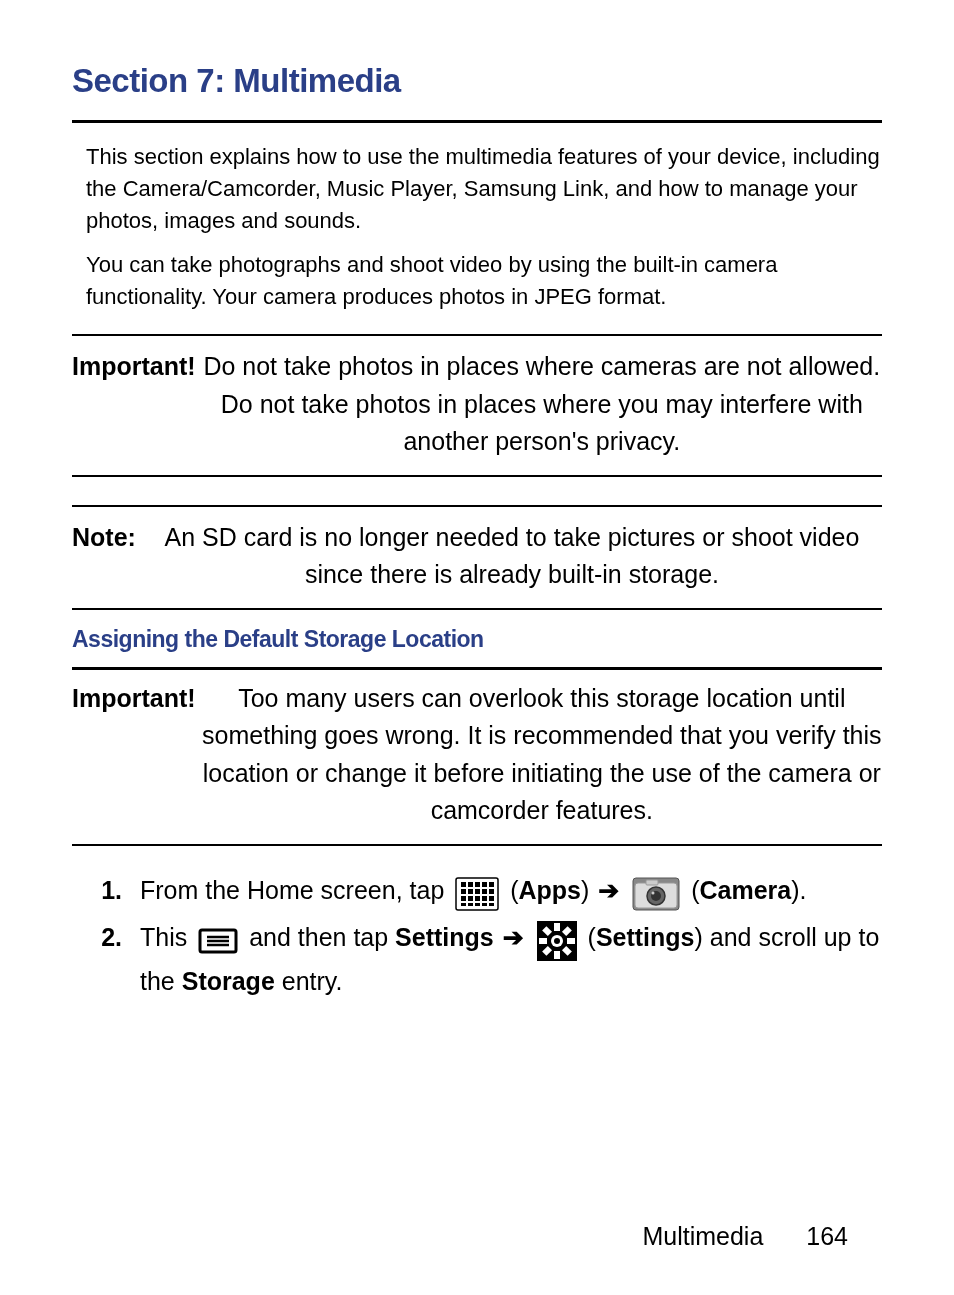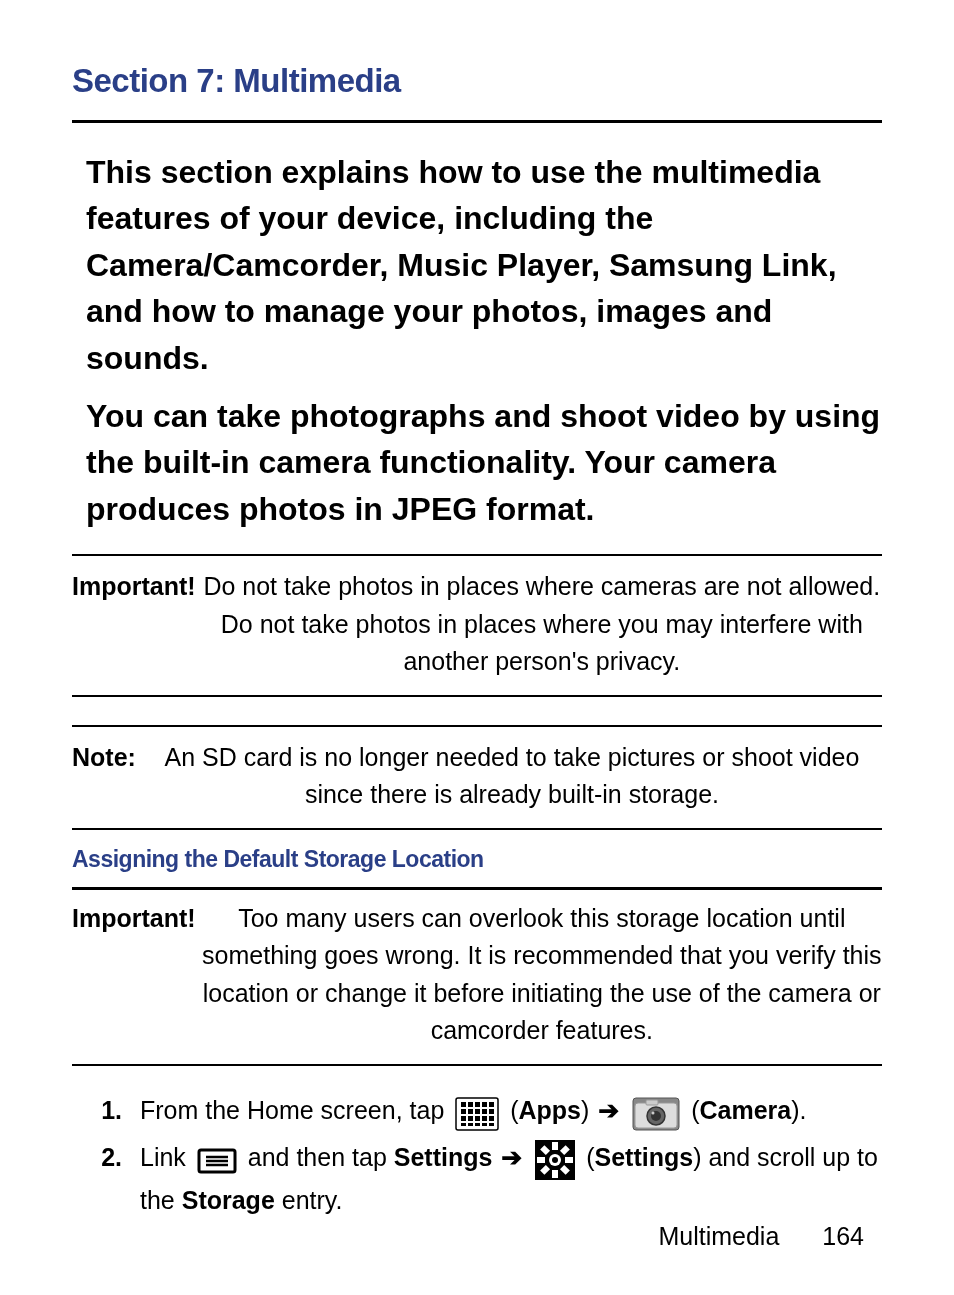--- a/index.html
+++ b/index.html
@@ -20,25 +20,24 @@
       letter-spacing: -0.5px;
       margin-bottom: 20px;
       font-stretch: condensed;
     }
     .hr-thick {
       border: none;
       border-top: 3px solid #000;
       margin: 0;
     }
     .body-para {
-      font-size: 32px;
+      font-size: 22px;
       line-height: 1.45;
-      margin: 26px 0 0 14px;
+      margin: 18px 0 0 14px;
       color: #000;
-      font-weight: bold;
     }
     .body-para + .body-para {
       margin-top: 12px;
     }
     .callout {
       border-top: 2px solid #000;
       border-bottom: 2px solid #000;
       margin-top: 22px;
       padding: 12px 0 14px 0;
       text-align: center;
@@ -123,21 +122,21 @@
     .gear-icon svg {
       vertical-align: middle;
     }
     .arrow {
       font-weight: bold;
       margin: 0 2px;
     }
     .footer {
       position: absolute;
       bottom: 44px;
-      right: 90px;
+      right: 106px;
       font-size: 25px;
     }
     .footer-label { margin-right: 36px; }
   </style>
 </head>
 <body>
 
 <h1 class="section-title">Section 7: Multimedia</h1>
 <hr class="hr-thick">
 
@@ -214,21 +213,21 @@
           <circle cx="24" cy="19" r="5" fill="#333"></circle>
           <circle cx="21" cy="16" r="1.5" fill="#ccc"></circle>
         </svg>
       </span>
       (<span class="bold">Camera</span>).
     </span>
   </li>
   <li>
     <span class="num">2.</span>
     <span class="txt">
-      <span>Link </span>
+      <span>This </span>
       <span class="inline-icon menu-icon">
         <svg width="40" height="26" viewBox="0 0 40 26">
           <rect x="2" y="2" width="36" height="22" rx="2" fill="none" stroke="#000" stroke-width="3"></rect>
           <line x1="9" y1="9" x2="31" y2="9" stroke="#000" stroke-width="2.5"></line>
           <line x1="9" y1="13" x2="31" y2="13" stroke="#000" stroke-width="2.5"></line>
           <line x1="9" y1="17" x2="31" y2="17" stroke="#000" stroke-width="2.5"></line>
         </svg>
       </span>
       <span> and then tap </span><span class="bold">Settings</span>
       <span class="arrow">➔</span>

